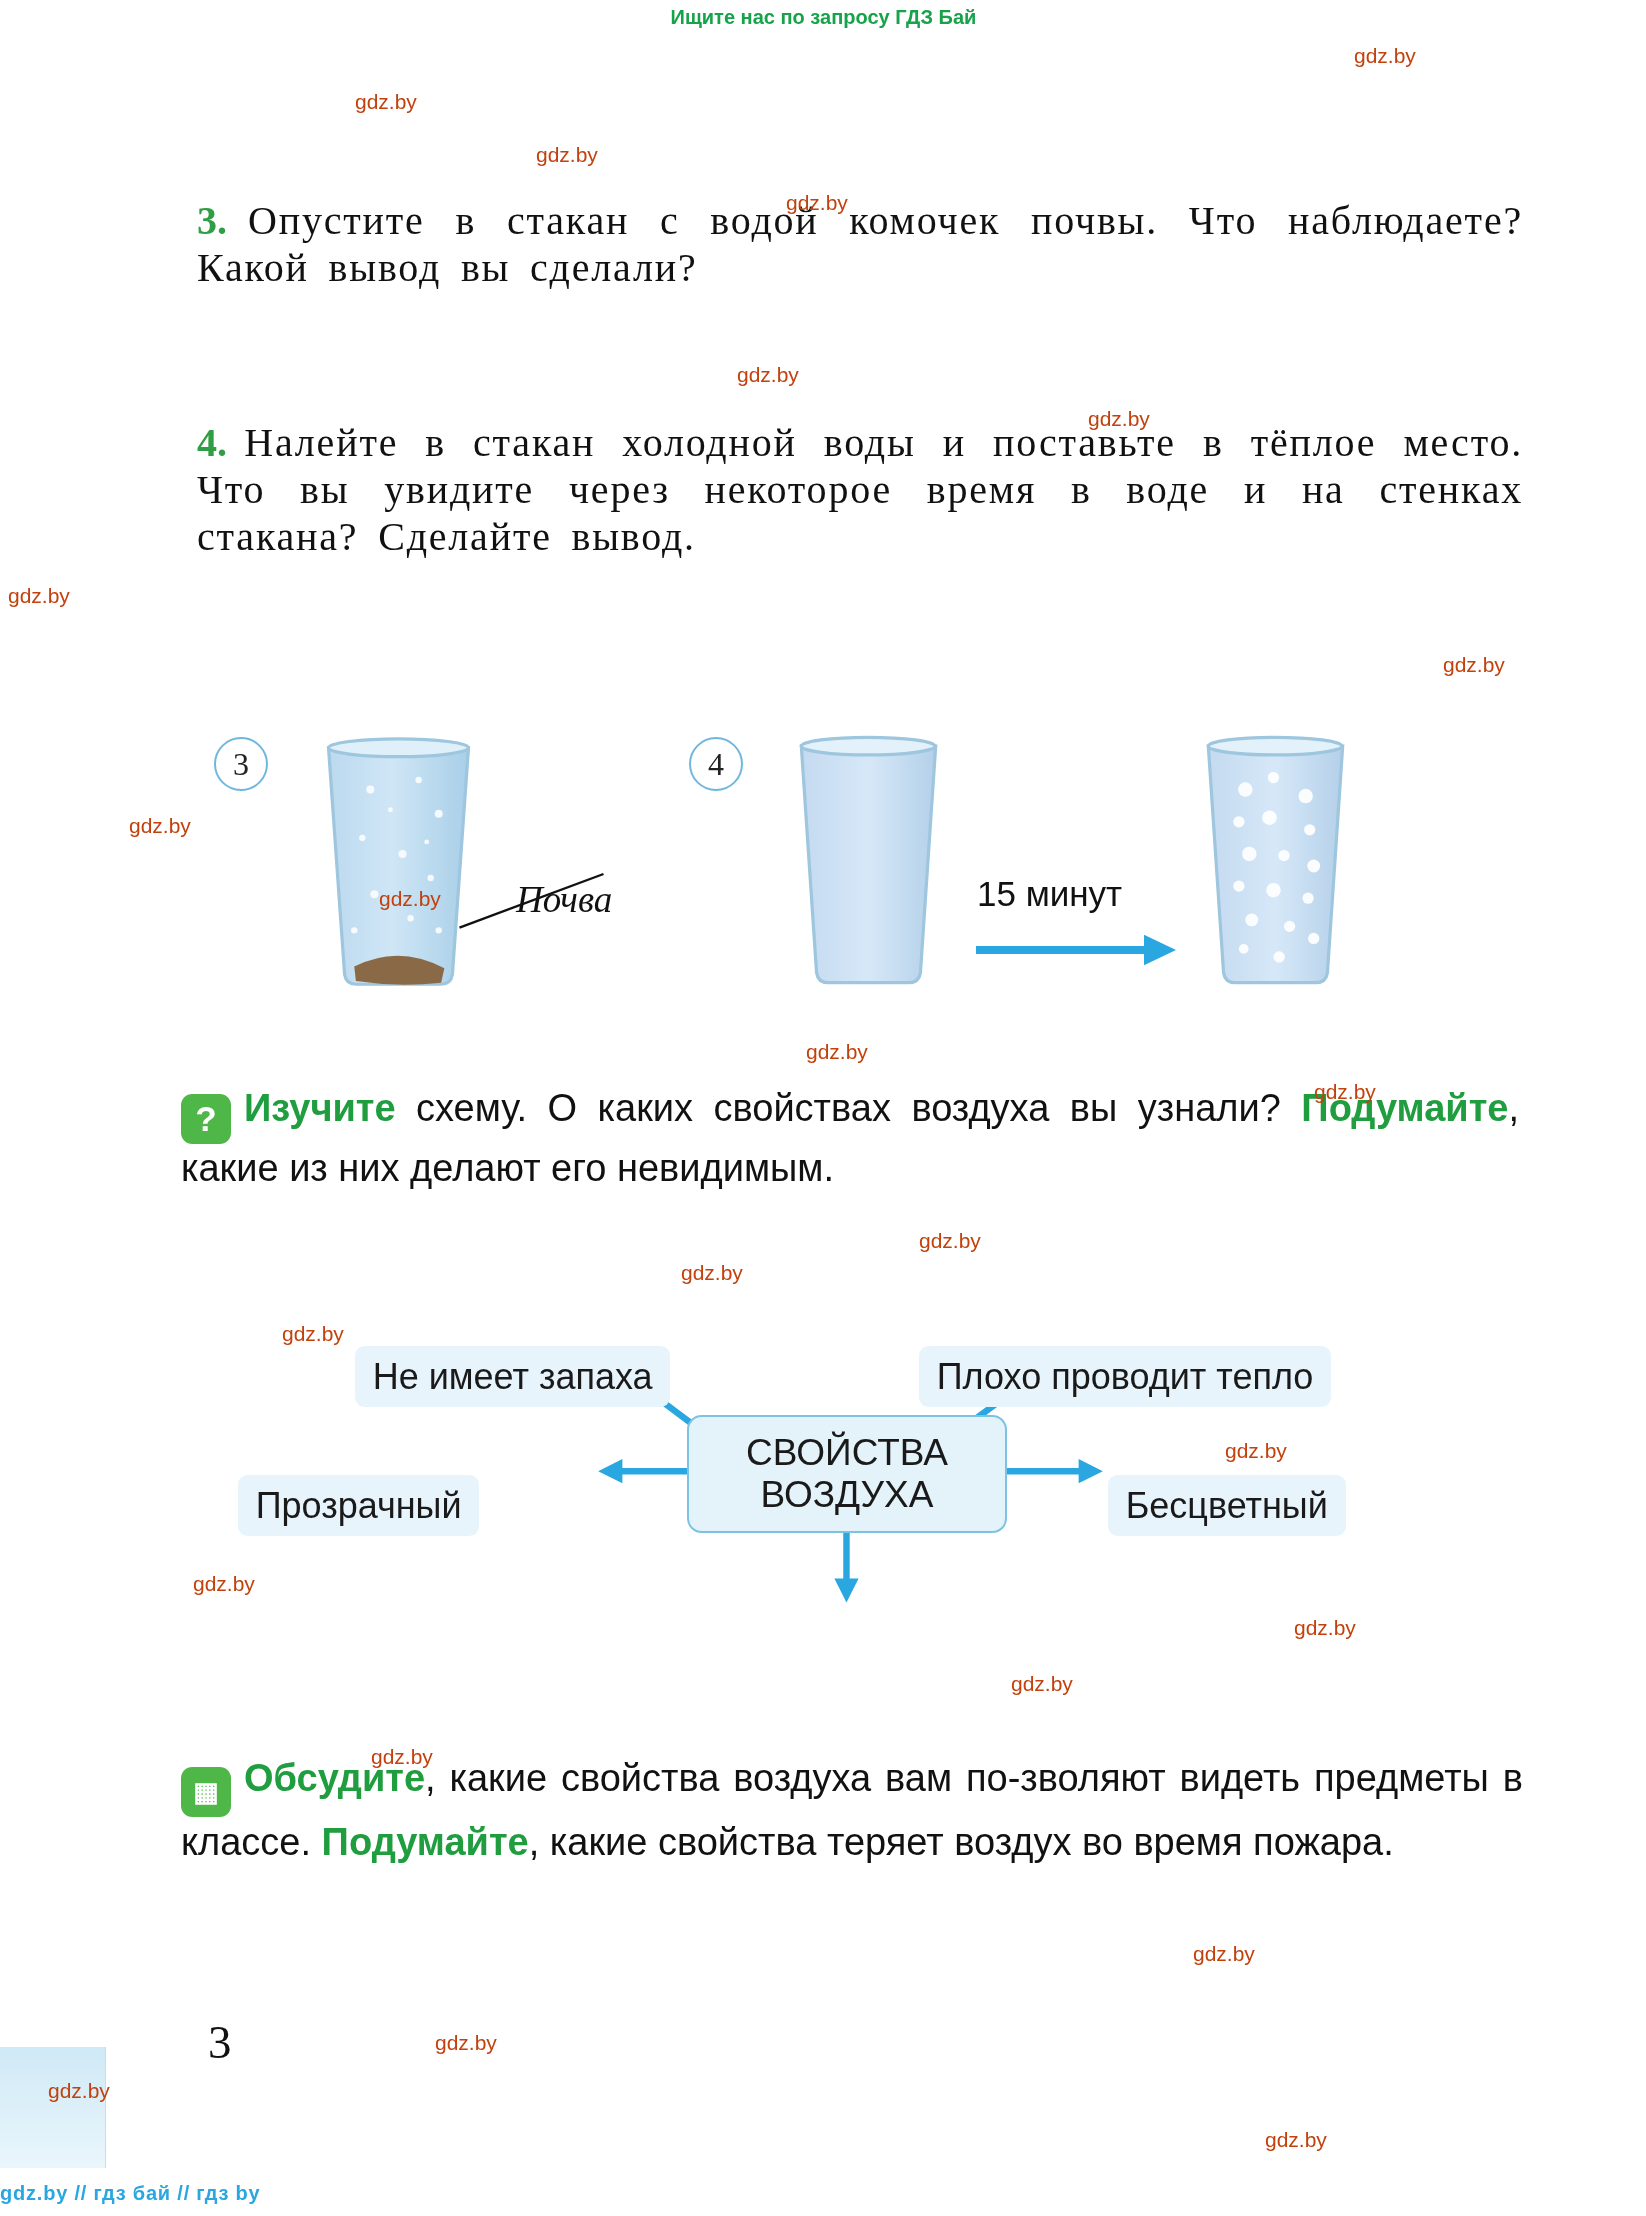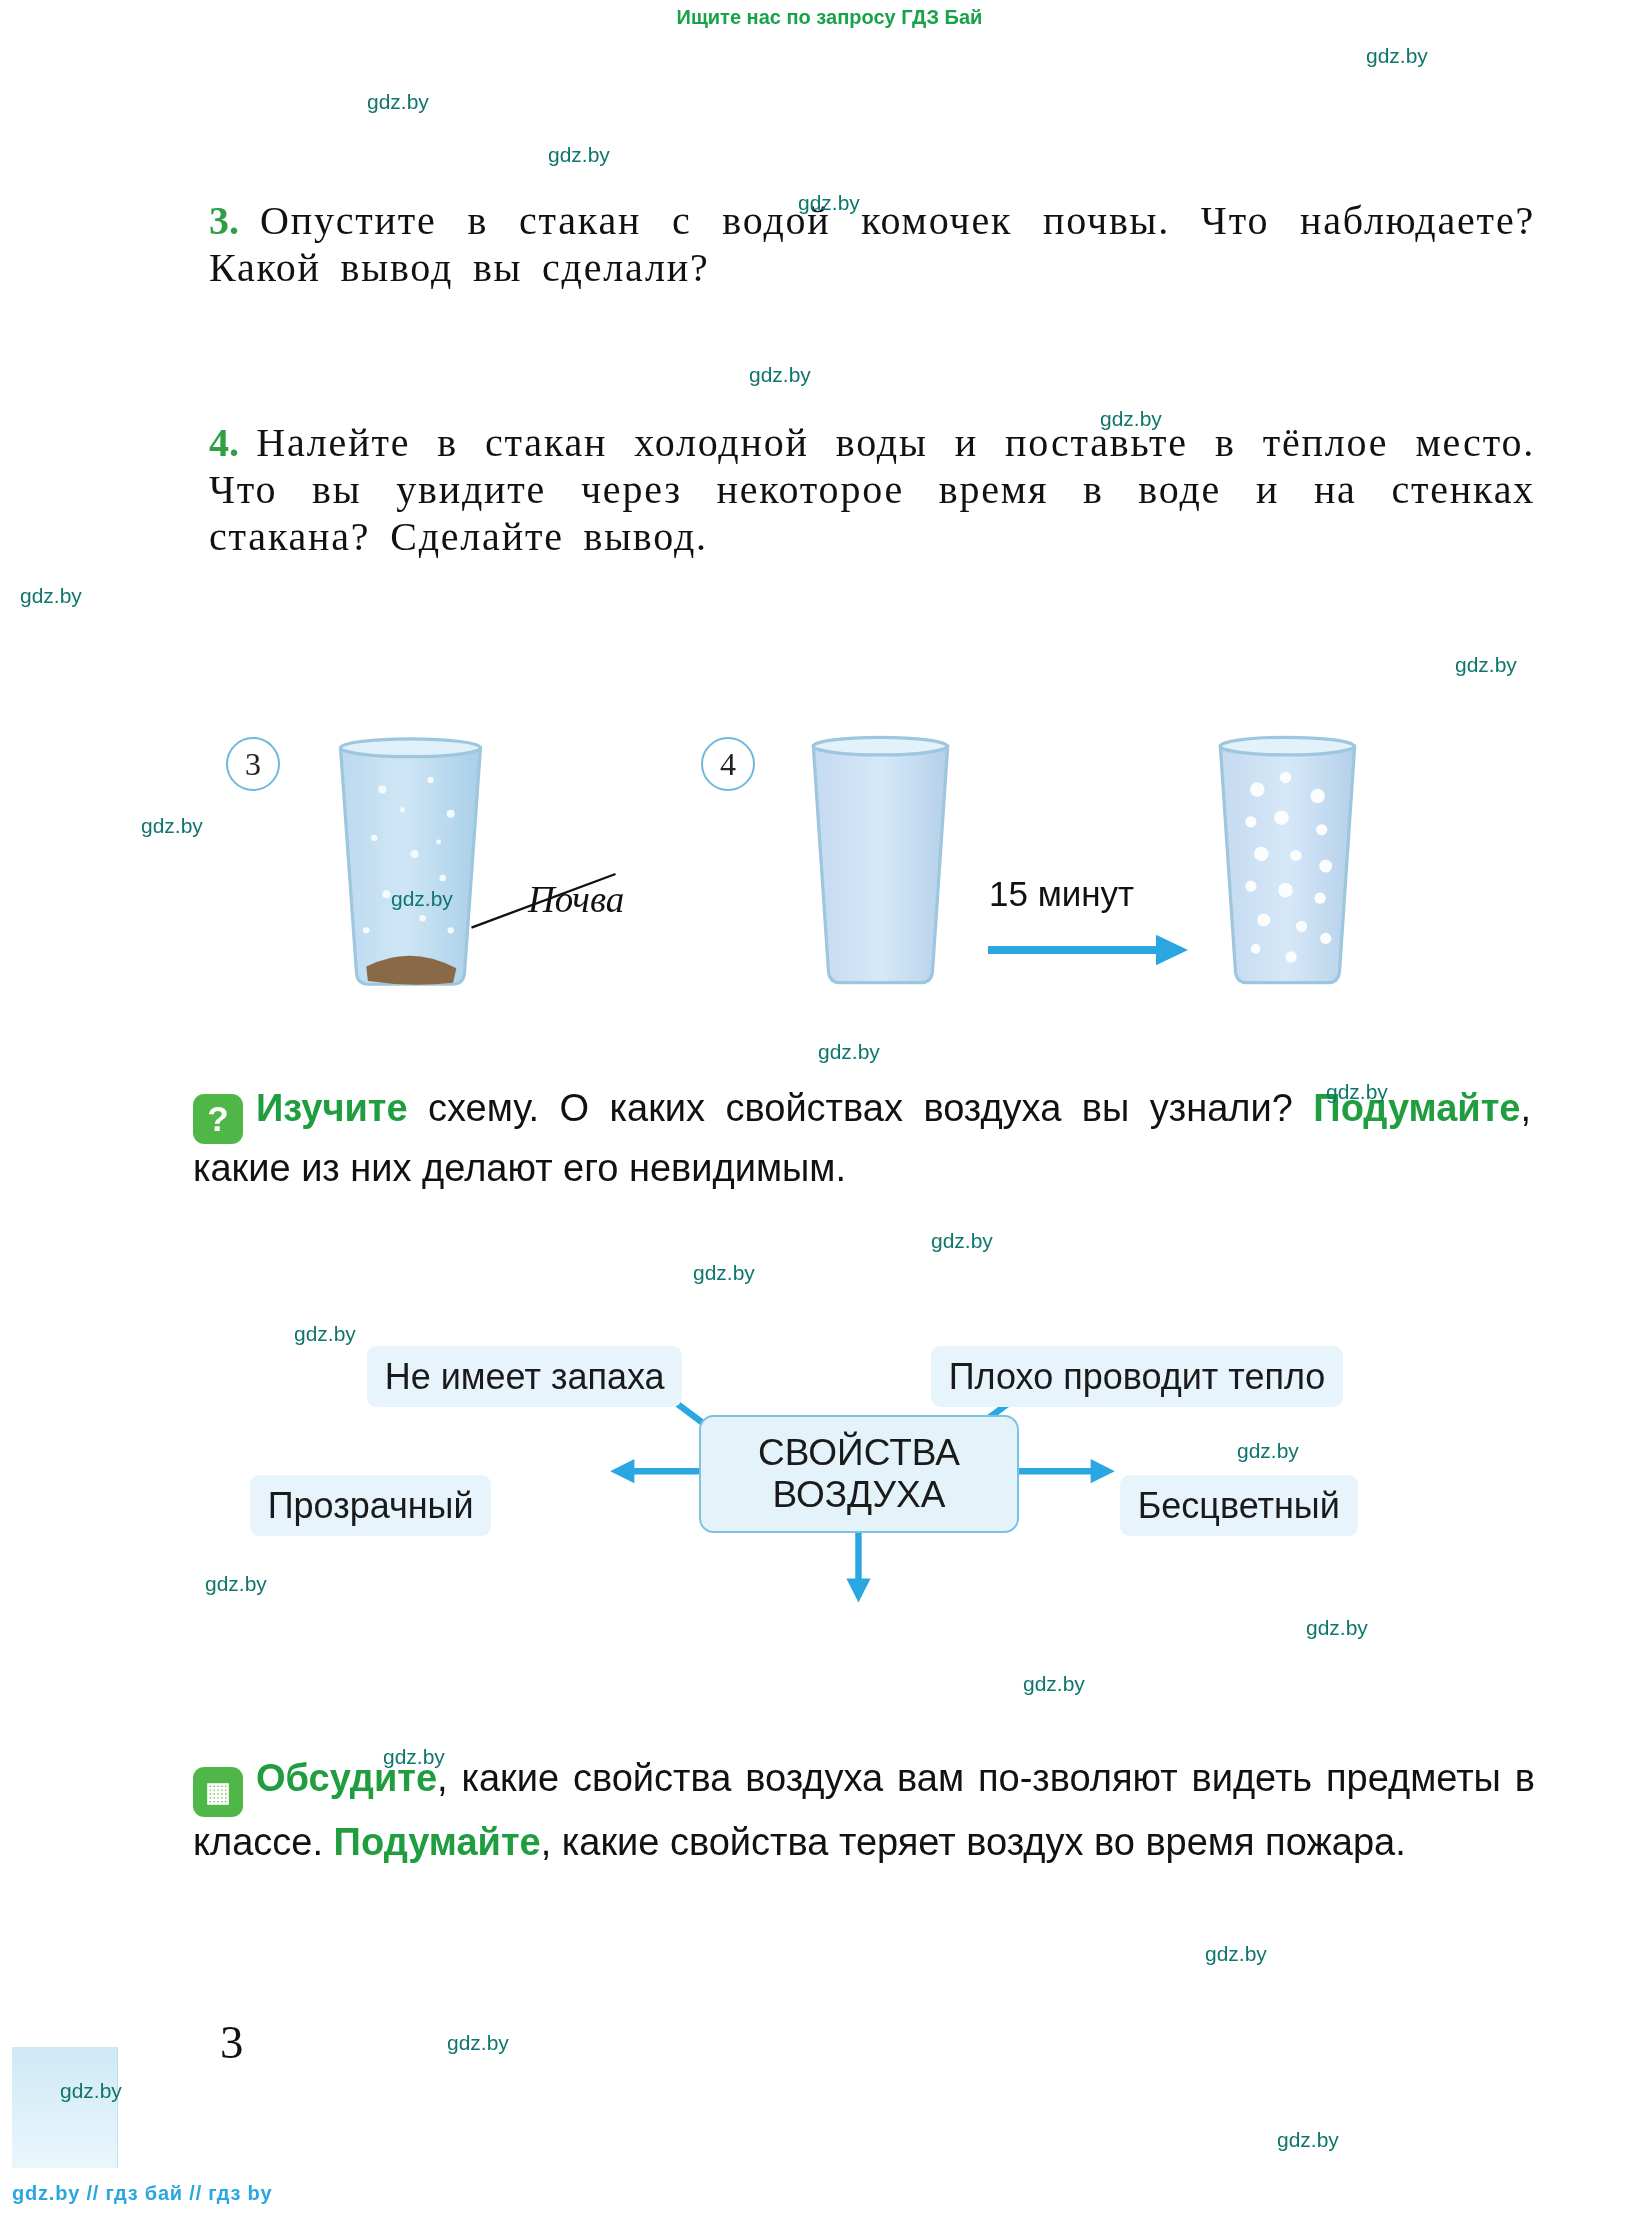--- a/index.html
+++ b/index.html
@@ -11,21 +11,21 @@
     width: 1647px;
     height: 2216px;
     position: relative;
     font-family: "Liberation Sans", sans-serif;
     overflow: hidden;
   }
 
   
   .wm {
     position: absolute;
-    color: #0f766e;
+    color: #c2410c;
     font-family: "Liberation Sans", sans-serif;
     font-size: 21px;
     white-space: nowrap;
     pointer-events: none;
   }
   .wm-top-banner {
     position: absolute;
     top: 6.4px;
     left: 0;
     width: 100%;
@@ -45,21 +45,20 @@
     font-weight: bold;
     font-size: 20px;
     letter-spacing: 0.8px;
     font-family: "Liberation Sans", sans-serif;
   }
 
   
   .page {
     position: absolute;
     inset: 0;
-    margin-left: 12px;
   }
   .para {
     position: absolute;
     font-family: "Liberation Serif", serif;
     font-size: 40px;
     line-height: 1.18;
     color: #111111;
     text-align: justify;
   }
   .num {

